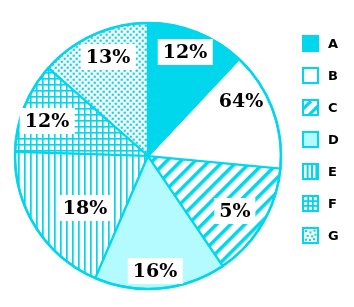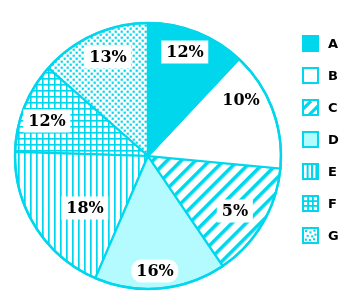--- a/index.html
+++ b/index.html
@@ -49,21 +49,21 @@
     font-family: "DejaVu Sans", sans-serif;
     font-size: 13px;
     font-weight: bold;
     color: #000000;
     line-height: 1;
   }
   .pct-label {
     position: absolute;
     font-family: "DejaVu Serif", serif;
     font-weight: bold;
-    font-size: 16px;
+    font-size: 19px;
     color: #000000;
     white-space: nowrap;
     transform: translate(-50%, -50%);
     line-height: 1;
   }
   .pct-label.boxed {
     background: #ffffff;
     padding: 3px 5px 4px 5px;
   }
   .pct-label.plain {
@@ -114,23 +114,23 @@
 
       <path d="M 148 156 L 239.02 59.10 A 133 133 0 0 1 280.43 168.51 Z" fill="#FFFFFF" stroke="#00D7EC" stroke-width="2.2" stroke-linejoin="round"></path>
 
       <path d="M 148 156 L 148 23 A 133 133 0 0 1 239.02 59.10 Z" fill="#00D7EC" stroke="#00D7EC" stroke-width="2.2" stroke-linejoin="round"></path>
 
       <circle cx="148" cy="156" r="133" fill="none" stroke="#00D7EC" stroke-width="2.4"></circle>
     </svg>
 
     
     <div class="pct-label boxed" style="left:185px; top:52px;">12%</div>
-    <div class="pct-label plain" style="left:241px; top:100px;">10%</div>
+    <div class="pct-label plain" style="left:241px; top:100px;">64%</div>
     <div class="pct-label boxed" style="left:235px; top:211px;">5%</div>
-    <div class="pct-label boxed" style="left:155px; top:271px;border-radius:10px;">16%</div>
+    <div class="pct-label boxed" style="left:155px; top:271px;">16%</div>
     <div class="pct-label boxed" style="left:57px; top:208px;margin-left:28px;">18%</div>
     <div class="pct-label boxed" style="left:47px; top:121px;">12%</div>
     <div class="pct-label boxed" style="left:108px; top:57px;">13%</div>
   </div>
 
   <div id="legend">
 
     <div class="legend-row" style="left:10px; top:34px;">
       <span class="legend-swatch" style="background:#00D7EC; border:2px solid #00D7EC;"></span>
       <span class="legend-label">A</span>

